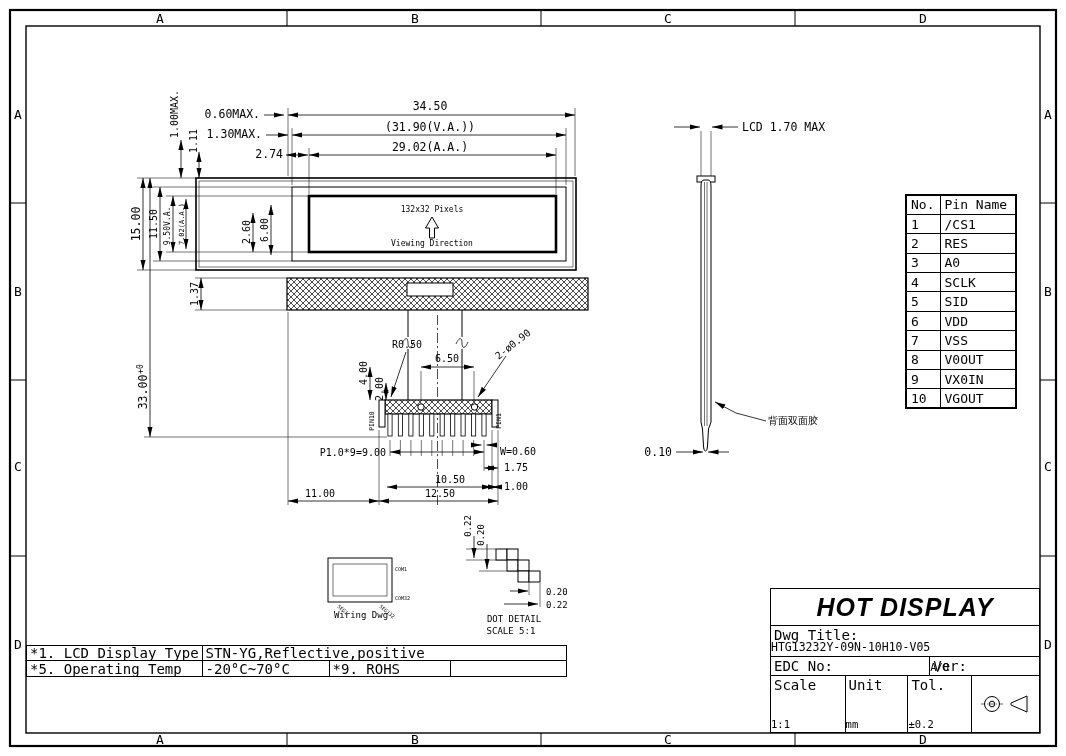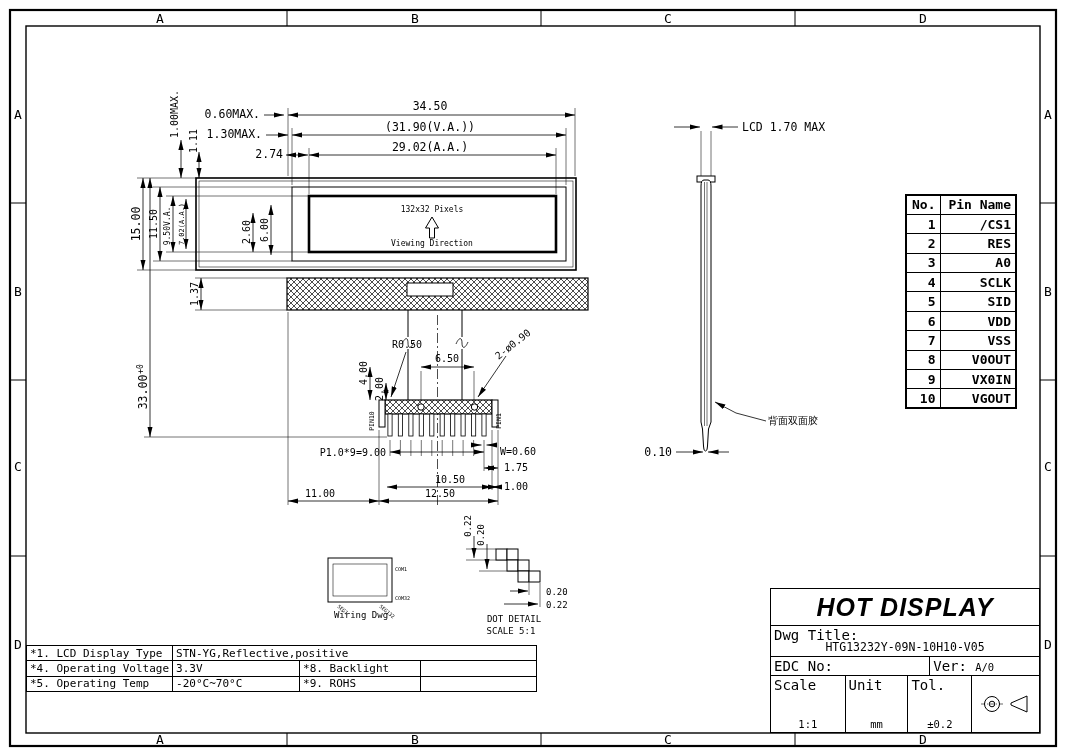--- a/index.html
+++ b/index.html
@@ -15,43 +15,43 @@
   .b16{stroke:#000;stroke-width:1.6;fill:none}
   .b26{stroke:#000;stroke-width:2.6;fill:none}
   .e{stroke:#000;stroke-width:.55;fill:none}
   .d{stroke:#000;stroke-width:.8;fill:none}
   .cl{stroke:#000;stroke-width:.7;stroke-dasharray:10 3 2 3;fill:none}
   .wh{fill:#fff;stroke:#000;stroke-width:1}
   .pin{fill:#fff;stroke:#000;stroke-width:.8}
 
   table{border-collapse:collapse;position:absolute;background:#fff}
   .pin-table{left:905px;top:194px;font-size:13px}
-  .pin-table th,.pin-table td{border:1.4px solid #000;font-weight:bold;text-align:right;
+  .pin-table th,.pin-table td{border:1.4px solid #000;font-weight:normal;text-align:left;
       height:19.4px;padding:0 4px;line-height:1}
   .pin-table th{font-size:13px}
   .pin-table .c-no{width:34px}.pin-table .c-name{width:76px}
   .pin-table{border:2px solid #000}
 
-  .spec-table{left:26px;top:645px;font-size:11px;border:1.8px solid #000}
+  .spec-table{left:26px;top:645px;font-size:14px;border:1.8px solid #000}
   .spec-table td{border:1.2px solid #000;height:15.4px;padding:0 3px;line-height:1;text-align:left;white-space:nowrap}
   .spec-table .k1{width:146px}.spec-table .v1{width:127px}
   .spec-table .k2{width:121px}.spec-table .v2{width:116px}
 
   .title-block{position:absolute;left:770px;top:588px;width:270px;height:145px;
       border:1.8px solid #000;display:flex;flex-direction:column;background:#fff}
   .tb-company{height:37px;border-bottom:1.6px solid #000;display:flex;align-items:center;
       justify-content:center;font:italic bold 25px "Liberation Sans",sans-serif;letter-spacing:1px}
   .tb-dwg{height:31px;border-bottom:1.6px solid #000;position:relative}
   .tb-row{display:flex;border-bottom:1.6px solid #000}
   .tb-row:last-child{border-bottom:none;flex:1}
   .tb-edc{height:19px}.tb-sut{height:25px}
   .tb-cell{position:relative;border-right:1.6px solid #000}
   .tb-cell:last-child{border-right:none}
   .lbl{position:absolute;left:3px;top:1px;font-size:14px;white-space:nowrap}
-  .val{position:absolute;left:0;right:0;bottom:2px;text-align:center;font-size:10.5px;white-space:nowrap}
+  .val{position:absolute;left:0;right:0;bottom:2px;font-size:10.5px;white-space:nowrap}
   .tb-dwg .val{font-size:11.5px}
   .tb-sym{display:flex;align-items:center;justify-content:center}
 </style>
 </head>
 <body>
 
 <div class="sheet">
 
 <svg width="1066" height="756" viewBox="0 0 1066 756">
   <defs>
@@ -341,26 +341,20 @@
 </tbody>
     </table>
 
 <table class="spec-table">
   <tbody>
         <tr>
     <td class="k1">*1. LCD Display Type</td>
     <td colspan="3">STN-YG,Reflective,positive</td>
   </tr>
   <tr>
-    <td class="k1">*4. Operating Voltage</td>
-    <td class="v1">3.3V</td>
-    <td class="k2">*8. Backlight</td>
-    <td class="v2"></td>
-  </tr>
-  <tr>
     <td class="k1">*5. Operating Temp</td>
     <td class="v1">-20°C~70°C</td>
     <td class="k2">*9. ROHS</td>
     <td class="v2"></td>
   </tr>
 </tbody>
     </table>
 
 <div class="title-block">
   <div class="tb-company">HOT DISPLAY</div>

